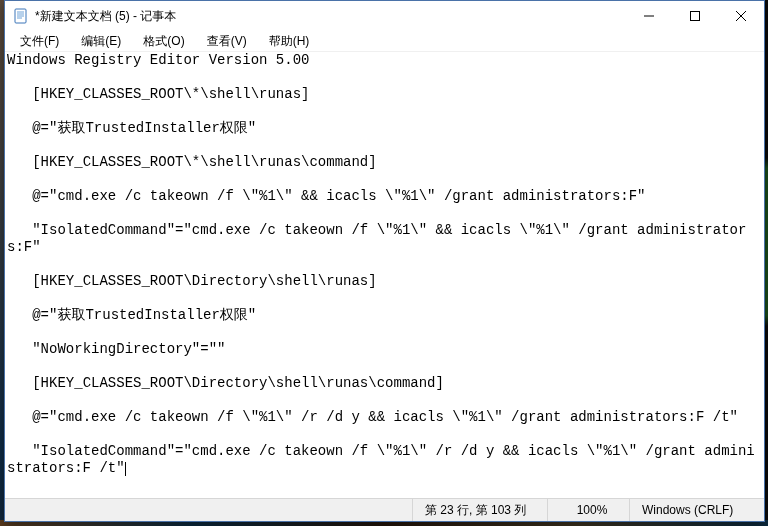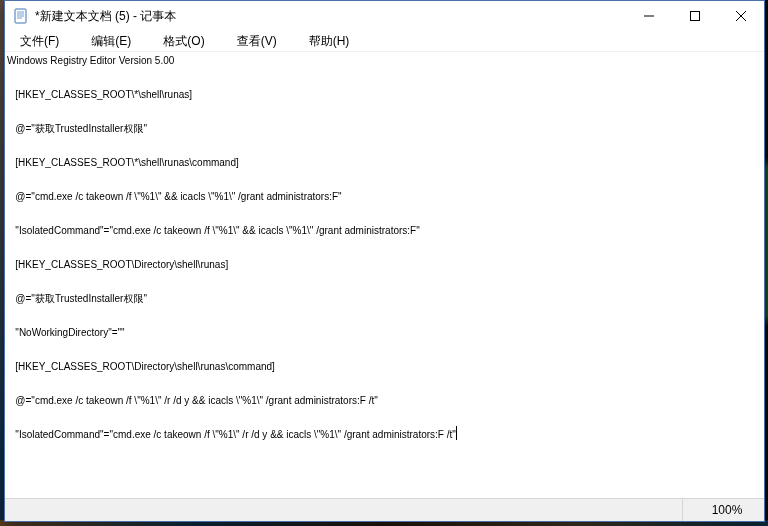--- a/index.html
+++ b/index.html
@@ -79,34 +79,34 @@
   }
   .win-btn svg { display: block; }
   
   .menubar {
     height: 20px;
     display: flex;
     align-items: center;
     padding: 0 4px 0 8px;
     background: #fff;
     border-bottom: 1px solid #f0f0f0;
-    gap: 18px;
+    gap: 8px;
     font-size: 12px;
   }
   .menu-item {
     padding: 1px 7px;
     border-radius: 0;
     white-space: nowrap;
   }
   
   .editor {
     flex: 1;
     background: #ffffff;
-    font-family: Liberation Sans, sans-serif;
-    font-size: 10px;
+    font-family: Liberation Mono, monospace;
+    font-size: 14px;
     line-height: 17px;
     color: #000;
     white-space: pre-wrap;
     word-break: break-all;
     padding: 0 2px;
     overflow: hidden;
     position: relative;
   }
   .caret {
     display: inline-block;
@@ -206,16 +206,18 @@
    "NoWorkingDirectory"=""
 
    [HKEY_CLASSES_ROOT\Directory\shell\runas\command]
 
    @="cmd.exe /c takeown /f \"%1\" /r /d y &amp;&amp; icacls \"%1\" /grant administrators:F /t"
 
    "IsolatedCommand"="cmd.exe /c takeown /f \"%1\" /r /d y &amp;&amp; icacls \"%1\" /grant administrators:F /t"</span><span class="caret"></span></div>
 
   <div class="statusbar">
     <div class="cell lead"></div>
+    <div class="cell pos">第 23 行, 第 103 列</div>
     <div class="cell zoom">100%</div>
+    <div class="cell eol">Windows (CRLF)</div>
   </div>
 
 </div>
 
 </body></html>

